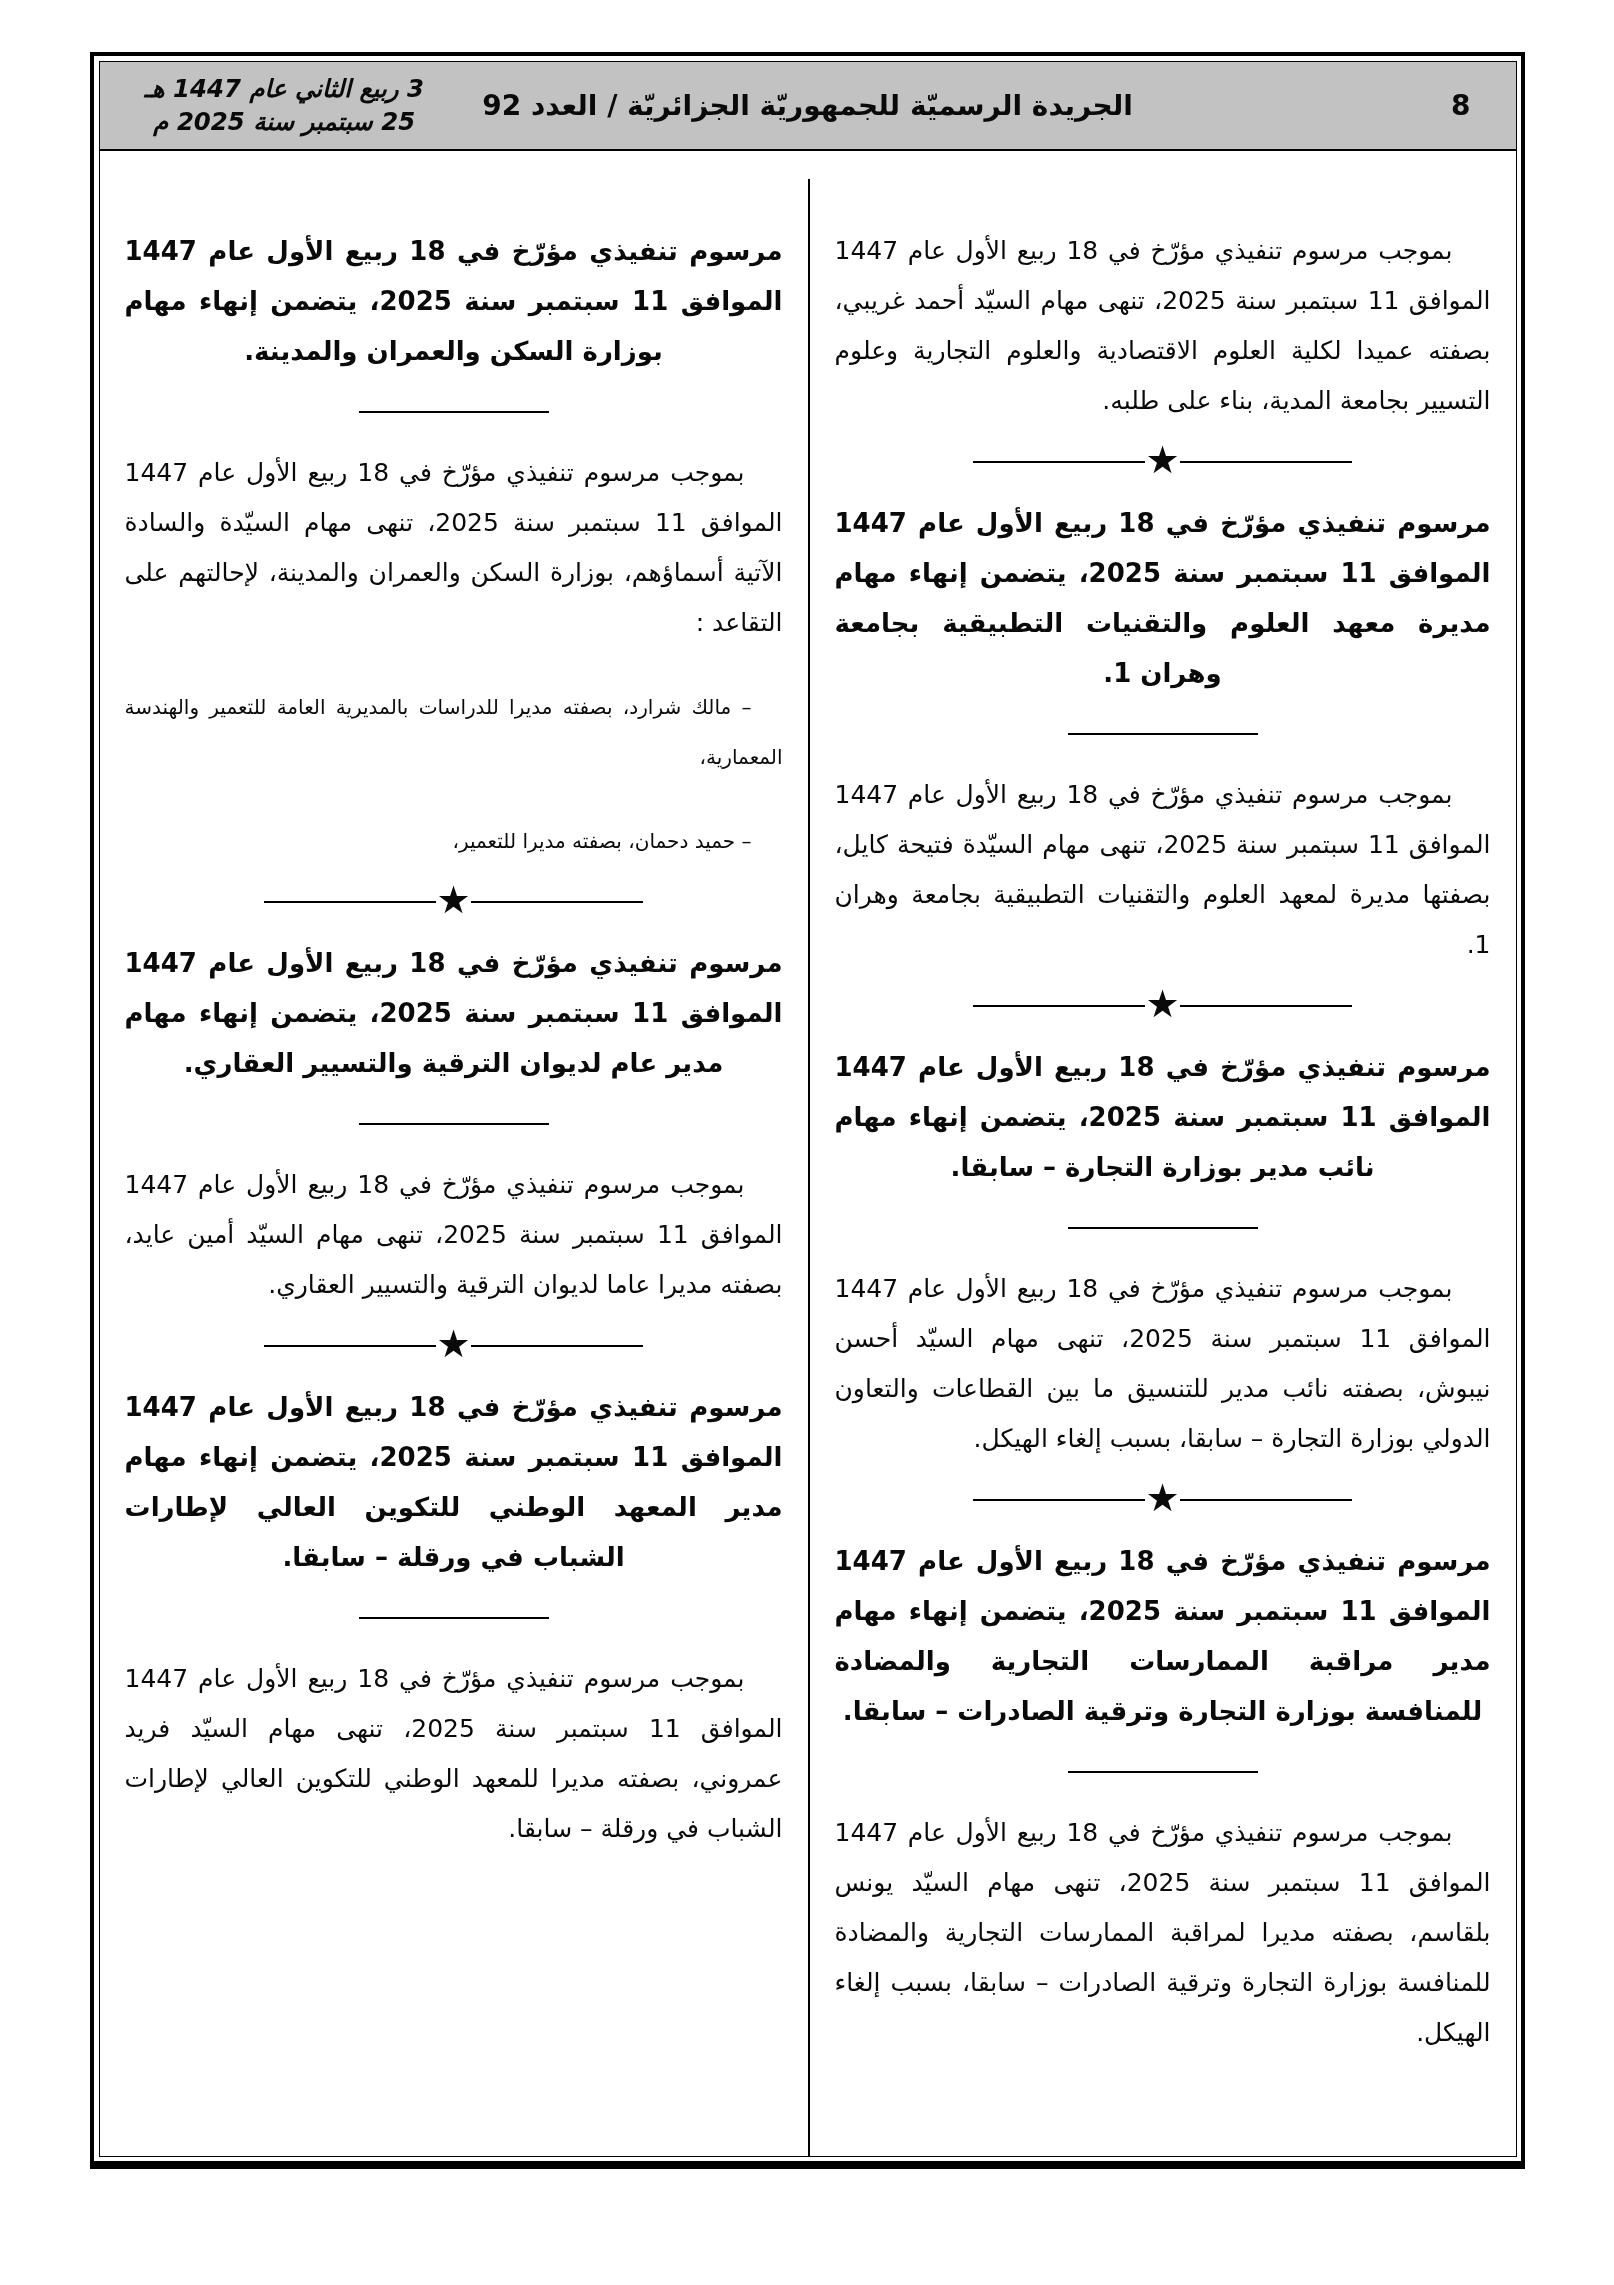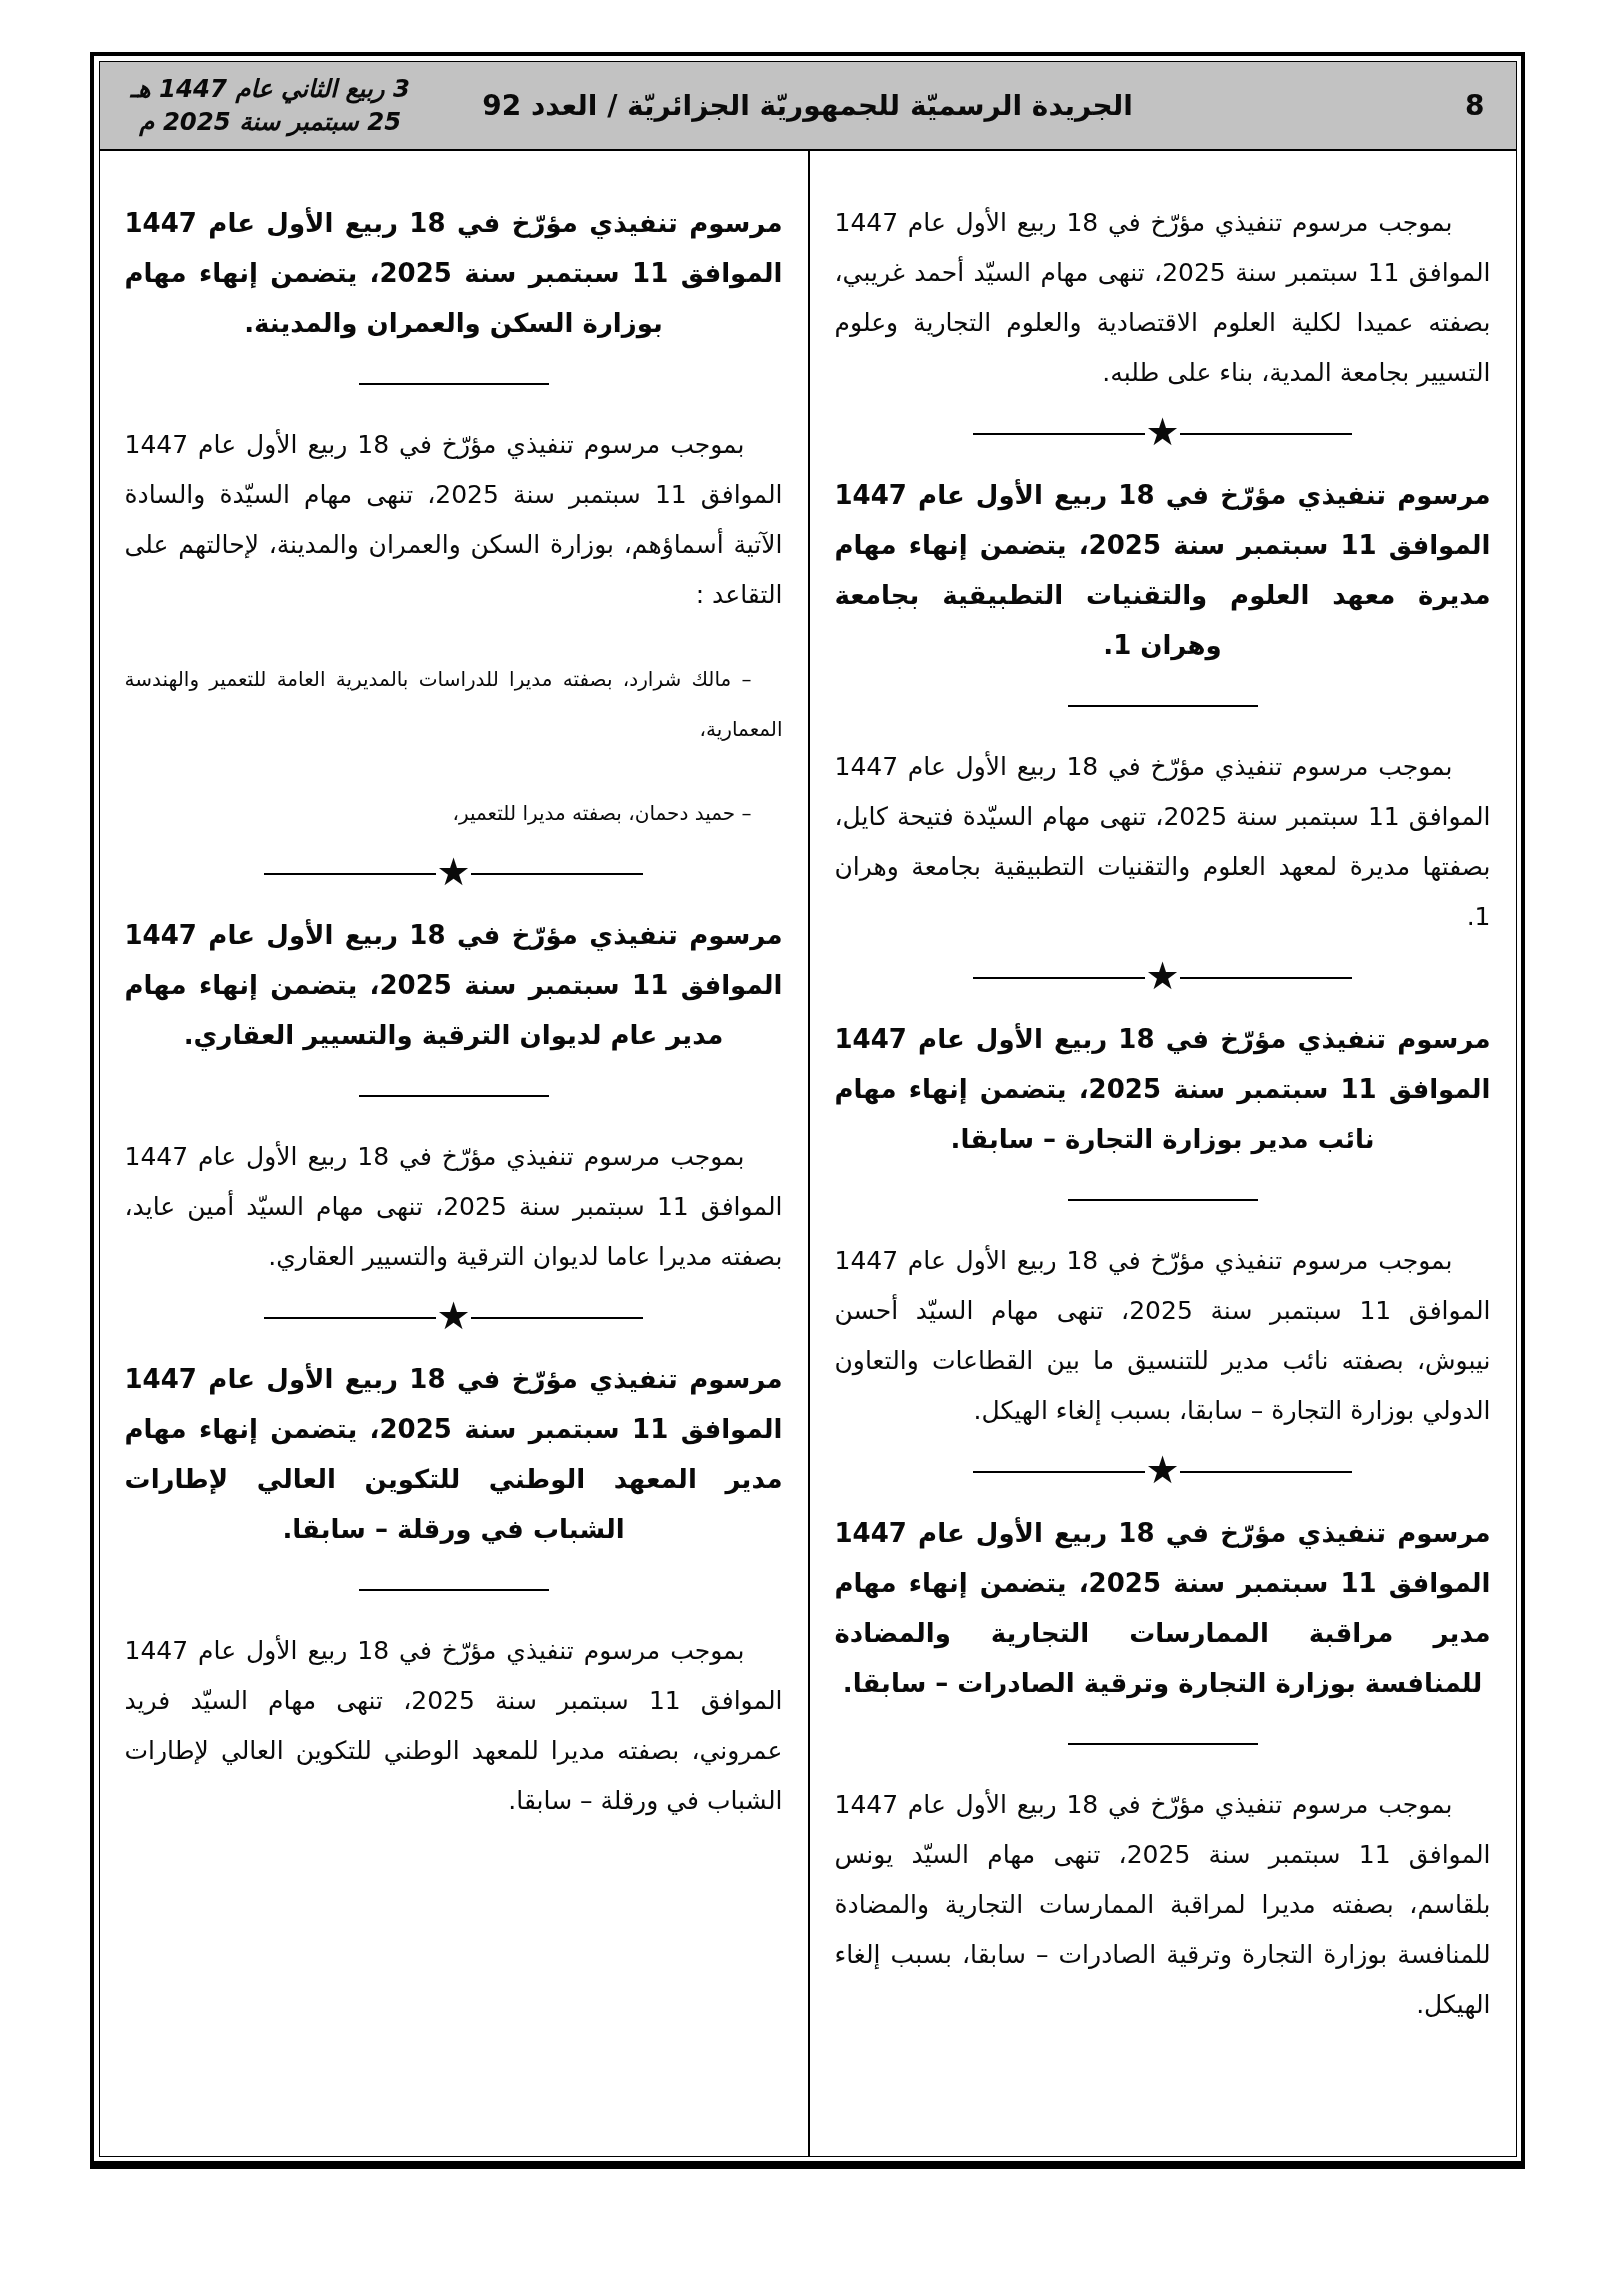--- a/index.html
+++ b/index.html
@@ -5,28 +5,28 @@
   html,body{margin:0;padding:0;background:#ffffff;}
   .page{position:relative;width:1615px;height:2285px;background:#ffffff;
         font-family:"DejaVu Sans",sans-serif;color:#0a0a0a;overflow:hidden;}
   .sheet{position:absolute;left:90px;top:52px;width:1435px;height:2117px;
          box-sizing:border-box;border:4.5px solid #000;border-bottom-width:8.1px;padding:4.5px;background:#fff;}
   .inner{box-sizing:border-box;border:1.8px solid #000;height:100%;
          display:flex;flex-direction:column;overflow:hidden;}
   
   .masthead{flex:none;height:87px;background:#c2c2c2;border-bottom:2.7px solid #000;
             display:grid;grid-template-columns:1fr auto 1fr;align-items:center;
-            padding:0 31px;direction:ltr;}
+            padding:0 45px;direction:ltr;}
   .date-block{justify-self:start;direction:rtl;text-align:center;
               font-weight:bold;font-style:italic;font-size:24.4px;line-height:33px;}
   .masthead-title{justify-self:center;direction:rtl;font-weight:bold;font-size:28px;}
   .page-number{justify-self:end;font-weight:bold;font-size:28px;}
   
   .content{flex:1;display:flex;direction:rtl;overflow:hidden;}
-  .col{width:50%;box-sizing:border-box;padding:47px 25px 0 25px;}
+  .col{width:50%;box-sizing:border-box;padding:47px 25px 0 25px;margin-top:28px;}
   .col-right{border-left:2.7px solid #000;}
   
   .para{font-size:25px;line-height:50px;text-align:justify;text-align-last:start;
         text-indent:38px;margin:0;}
   .heading{font-size:26px;line-height:50px;font-weight:bold;
            text-align:justify;text-align-last:center;margin:0;}
   .list-item{font-size:20px;line-height:50px;text-align:justify;text-align-last:start;
              text-indent:31px;margin:34px 0 0 0;}
   
   .sep{display:flex;align-items:center;justify-content:center;margin:18px 0;height:36px;}

